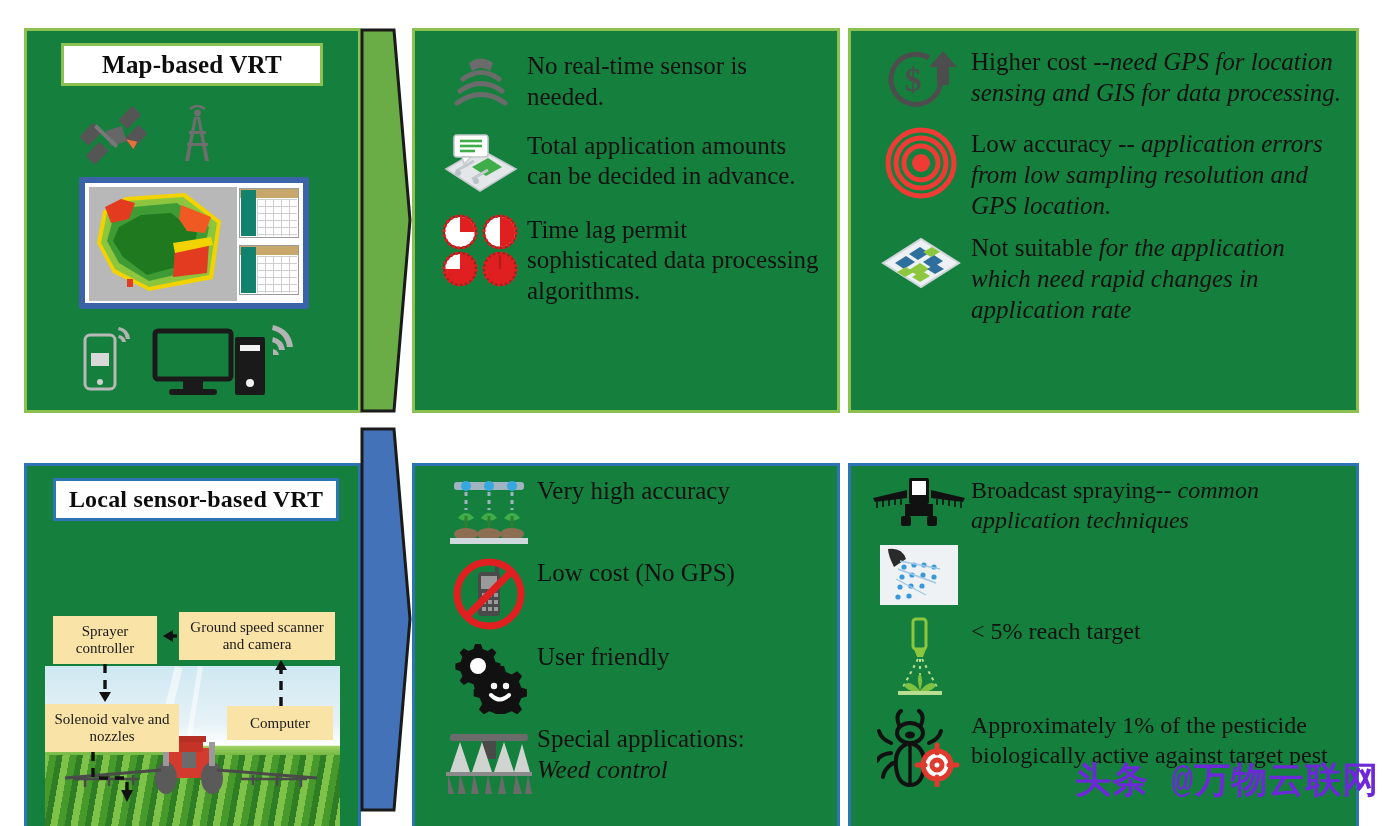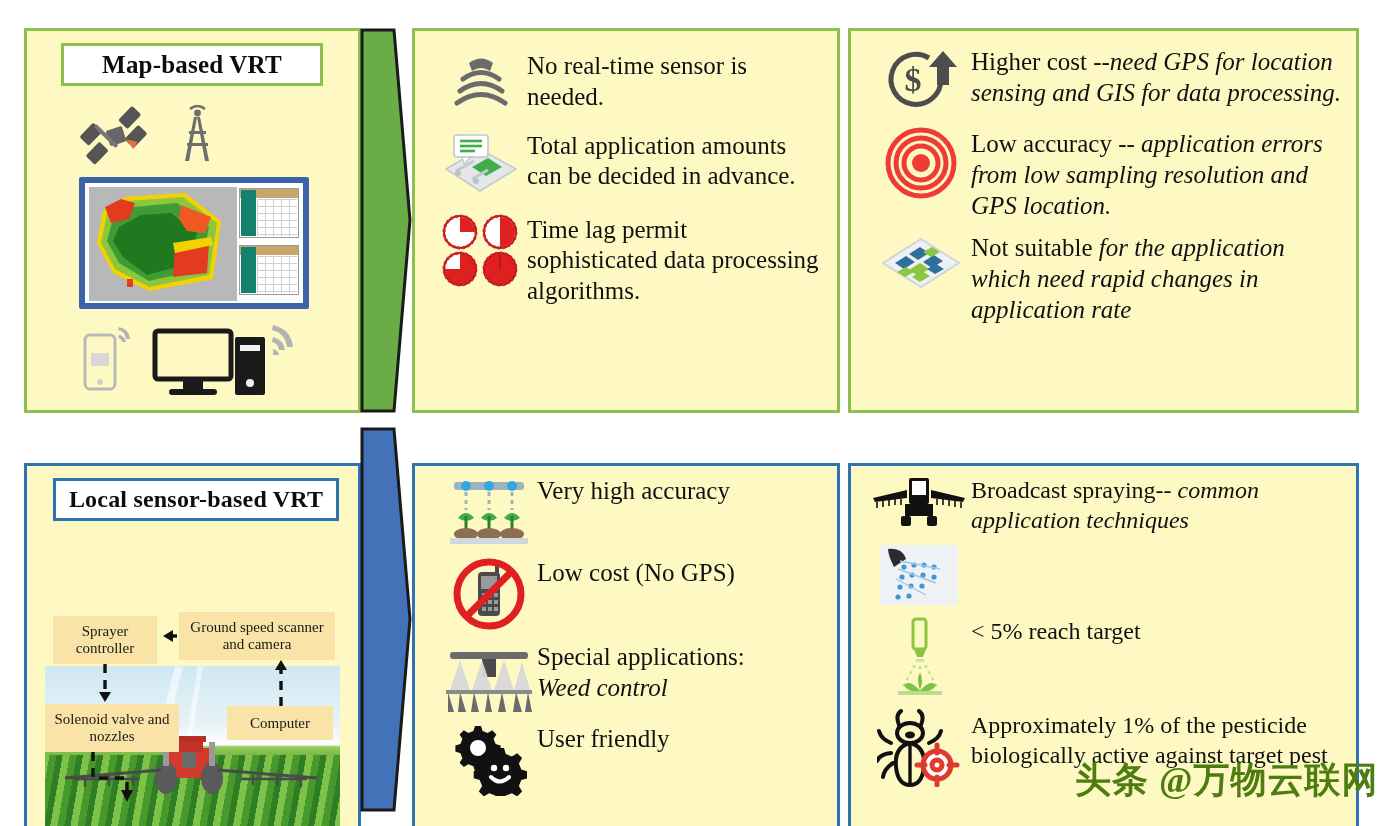--- a/index.html
+++ b/index.html
@@ -9,21 +9,21 @@
     font-family: "Liberation Serif", "DejaVu Serif", serif;
     overflow: hidden;
   }
   #root { position: relative; width: 1383px; height: 826px; background:#fff; }
 
   
   .row { position: absolute; left: 0; width: 1383px; }
   #row-top { top: 0; height: 415px; }
   #row-bottom { top: 415px; height: 411px; }
 
-  .panel { position: absolute; background: #fef9c3; }
+  .panel { position: absolute; background: #15803d; }
   .panel.green { border: 3px solid #8CC152; }
   .panel.blue  { border: 3px solid #2E74B5; margin-top: 36px; }
 
   
   .panel-left  { left: 24px;  width: 337px; }
   
   .panel-mid   { left: 412px; width: 428px; }
   
   .panel-right { left: 848px; width: 511px; }
 
@@ -129,22 +129,22 @@
   .list.bot-mid   .licon { width: 96px; }
   .list.bot-right .licon { width: 104px; }
 
   .ltext { font-size: 25px; line-height: 1.23; color: #111; padding-top: 2px; }
   .list.bot-right .ltext { font-size: 24px; }
   .ltext em { font-style: italic; }
 
   
   #watermark {
     position:absolute; left: 1075px; top: 756px;
-    font-family: Liberation Serif, serif;
-    font-size: 36px; font-weight: bold; color: #4d7c0f;
+    font-family: Liberation Mono, monospace;
+    font-size: 36px; font-weight: bold; color: #6d28d9;
     white-space: nowrap; letter-spacing: 1px;
   }
 </style>
 </head>
 <body>
 
 <div id="root">
 
   <div class="row" id="row-top">
 
@@ -490,20 +490,38 @@
               <rect x="44" y="8" width="4" height="10" fill="#4a4a4a"></rect>
               <circle cx="38" cy="38" r="32" fill="none" stroke="#e02020" stroke-width="7"></circle>
               <line x1="15" y1="61" x2="61" y2="15" stroke="#e02020" stroke-width="7"></line>
             </svg>
           </div>
           <div class="ltext">Low cost (No GPS)</div>
         </div>
 
         <div class="litem">
           <div class="licon">
+            <svg width="76" height="74" viewBox="0 0 76 74">
+              <g fill="#111">
+                <path d="M24 4 l6 0 l1.6 5 l5 2 l4.6-2.8 l4.2 4.2 l-2.8 4.6 l2 5 l5 1.6 l0 6 l-5 1.6 l-2 5 l2.8 4.6 l-4.2 4.2 l-4.6-2.8 l-5 2 l-1.6 5 l-6 0 l-1.6-5 l-5-2 l-4.6 2.8 l-4.2-4.2 l2.8-4.6 l-2-5 l-5-1.6 l0-6 l5-1.6 l2-5 l-2.8-4.6 l4.2-4.2 l4.6 2.8 l5-2 z"></path>
+                <circle cx="27" cy="26" r="8" fill="#fff"></circle>
+              </g>
+              <g fill="#111">
+                <path d="M46 26 l7 0 l1.8 6 l6 2.4 l5.4-3.2 l4.9 4.9 l-3.2 5.4 l2.4 6 l6 1.8 l0 7 l-6 1.8 l-2.4 6 l3.2 5.4 l-4.9 4.9 l-5.4-3.2 l-6 2.4 l-1.8 6 l-7 0 l-1.8-6 l-6-2.4 l-5.4 3.2 l-4.9-4.9 l3.2-5.4 l-2.4-6 l-6-1.8 l0-7 l6-1.8 l2.4-6 l-3.2-5.4 l4.9-4.9 l5.4 3.2 l6-2.4 z"></path>
+              </g>
+              <circle cx="43" cy="46" r="3.2" fill="#fff"></circle>
+              <circle cx="55" cy="46" r="3.2" fill="#fff"></circle>
+              <path d="M40 55 q9 9 18 0" stroke="#fff" stroke-width="4" fill="none" stroke-linecap="round"></path>
+            </svg>
+          </div>
+          <div class="ltext">User friendly</div>
+        </div>
+
+        <div class="litem">
+          <div class="licon">
             <svg width="86" height="74" viewBox="0 0 86 74">
               <rect x="4" y="12" width="78" height="7" rx="3" fill="#6b6b6b"></rect>
               <rect x="36" y="19" width="14" height="18" fill="#4a4a4a"></rect>
               <g fill="#d9d9d9" opacity=".95">
                 <path d="M14 20 l10 30 l-20 0 z"></path>
                   <path d="M36 20 l10 30 l-20 0 z"></path>
                   <path d="M58 20 l10 30 l-20 0 z"></path>
                   <path d="M76 22 l8 28 l-16 0 z"></path>
               </g>
               <g fill="#6b6b6b">
@@ -515,38 +533,20 @@
                   <path d="M70 52 l6 20 l-9 0 z"></path>
                   <path d="M82 52 l4 20 l-7 0 z"></path>
               </g>
               <rect x="0" y="50" width="86" height="4" fill="#8a8a8a"></rect>
             </svg>
           </div>
           <div class="ltext">
             <span>Special applications:</span><br>
             <em>Weed control</em>
           </div>
-        </div>
-
-        <div class="litem">
-          <div class="licon">
-            <svg width="76" height="74" viewBox="0 0 76 74">
-              <g fill="#111">
-                <path d="M24 4 l6 0 l1.6 5 l5 2 l4.6-2.8 l4.2 4.2 l-2.8 4.6 l2 5 l5 1.6 l0 6 l-5 1.6 l-2 5 l2.8 4.6 l-4.2 4.2 l-4.6-2.8 l-5 2 l-1.6 5 l-6 0 l-1.6-5 l-5-2 l-4.6 2.8 l-4.2-4.2 l2.8-4.6 l-2-5 l-5-1.6 l0-6 l5-1.6 l2-5 l-2.8-4.6 l4.2-4.2 l4.6 2.8 l5-2 z"></path>
-                <circle cx="27" cy="26" r="8" fill="#fff"></circle>
-              </g>
-              <g fill="#111">
-                <path d="M46 26 l7 0 l1.8 6 l6 2.4 l5.4-3.2 l4.9 4.9 l-3.2 5.4 l2.4 6 l6 1.8 l0 7 l-6 1.8 l-2.4 6 l3.2 5.4 l-4.9 4.9 l-5.4-3.2 l-6 2.4 l-1.8 6 l-7 0 l-1.8-6 l-6-2.4 l-5.4 3.2 l-4.9-4.9 l3.2-5.4 l-2.4-6 l-6-1.8 l0-7 l6-1.8 l2.4-6 l-3.2-5.4 l4.9-4.9 l5.4 3.2 l6-2.4 z"></path>
-              </g>
-              <circle cx="43" cy="46" r="3.2" fill="#fff"></circle>
-              <circle cx="55" cy="46" r="3.2" fill="#fff"></circle>
-              <path d="M40 55 q9 9 18 0" stroke="#fff" stroke-width="4" fill="none" stroke-linecap="round"></path>
-            </svg>
-          </div>
-          <div class="ltext">User friendly</div>
         </div>
 
       </div>
     </div>
 
     <div class="panel panel-right blue">
       <div class="list bot-right">
 
         <div class="litem">
           <div class="licon">

